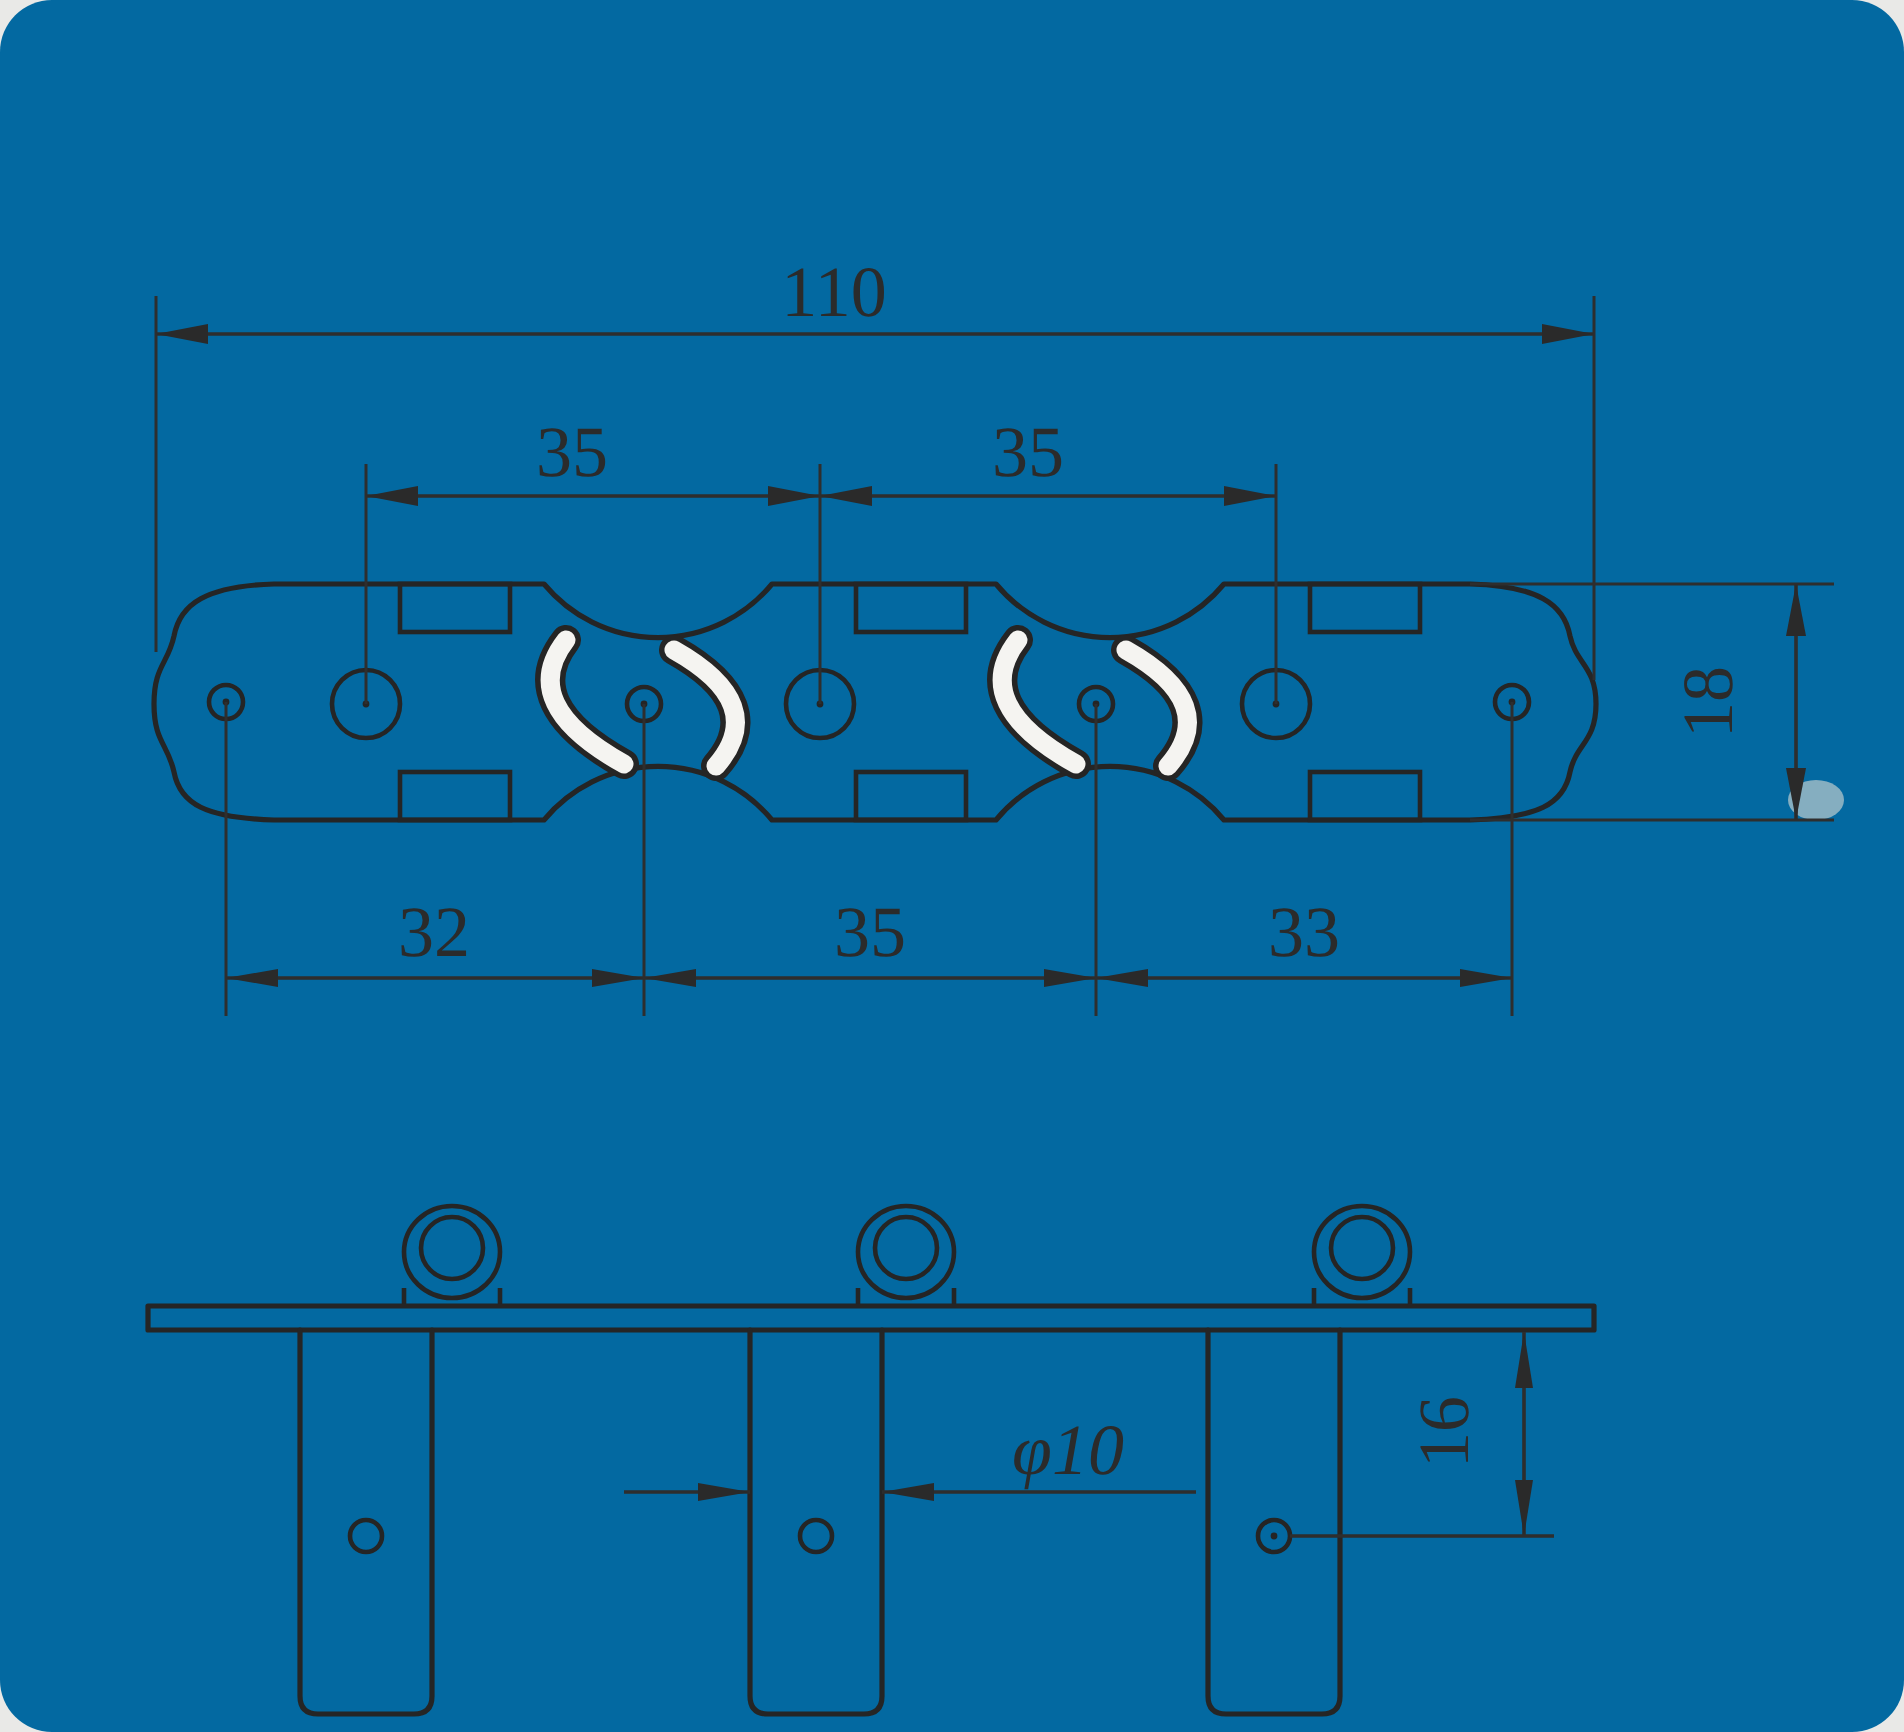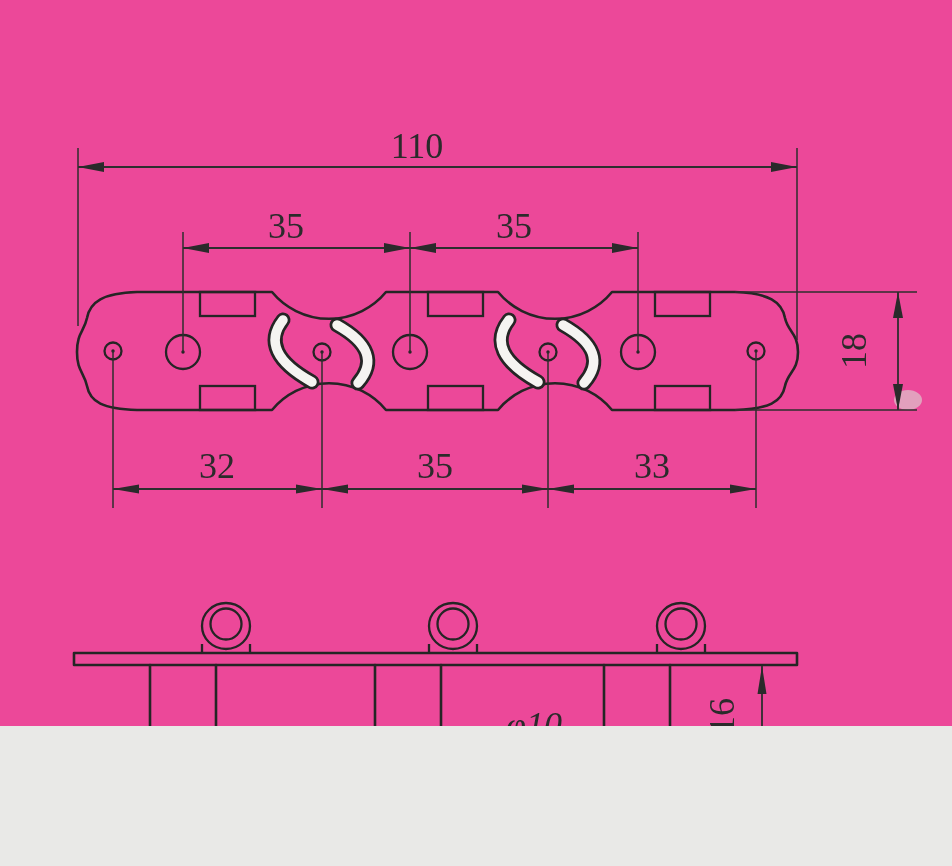--- a/index.html
+++ b/index.html
@@ -1,16 +1,16 @@
 <!DOCTYPE html>
 <html><head>
 <meta charset="utf-8">
 <style>
   html,body{margin:0;padding:0;background:#e9e9e7;}
-  .stage{width:952px;height:726px;position:relative;background:#ec4899;overflow:hidden;}
+  .stage{width:952px;height:866px;position:relative;background:#0369a1;overflow:hidden;border-radius:26px;}
   svg{display:block;}
   .part{stroke:#252525;stroke-width:2.6;fill:none;stroke-linecap:round;stroke-linejoin:round;}
   .part-thin{stroke:#252525;stroke-width:2.3;fill:none;}
   .slot-outer{stroke:#252525;stroke-width:15;fill:none;stroke-linecap:round;}
   .slot-inner{stroke:#f5f4f1;stroke-width:9.5;fill:none;stroke-linecap:round;}
   .dim{stroke:#2e2e2e;stroke-width:1.8;fill:none;}
   .ext{stroke:#2e2e2e;stroke-width:1.5;fill:none;}
   .ah{fill:#2a2a2a;stroke:none;}
   .dot{fill:#252525;stroke:none;}
   text.dtxt{font-family:"Liberation Serif","DejaVu Serif",serif;font-size:36px;fill:#2b2b2b;text-anchor:middle;}

